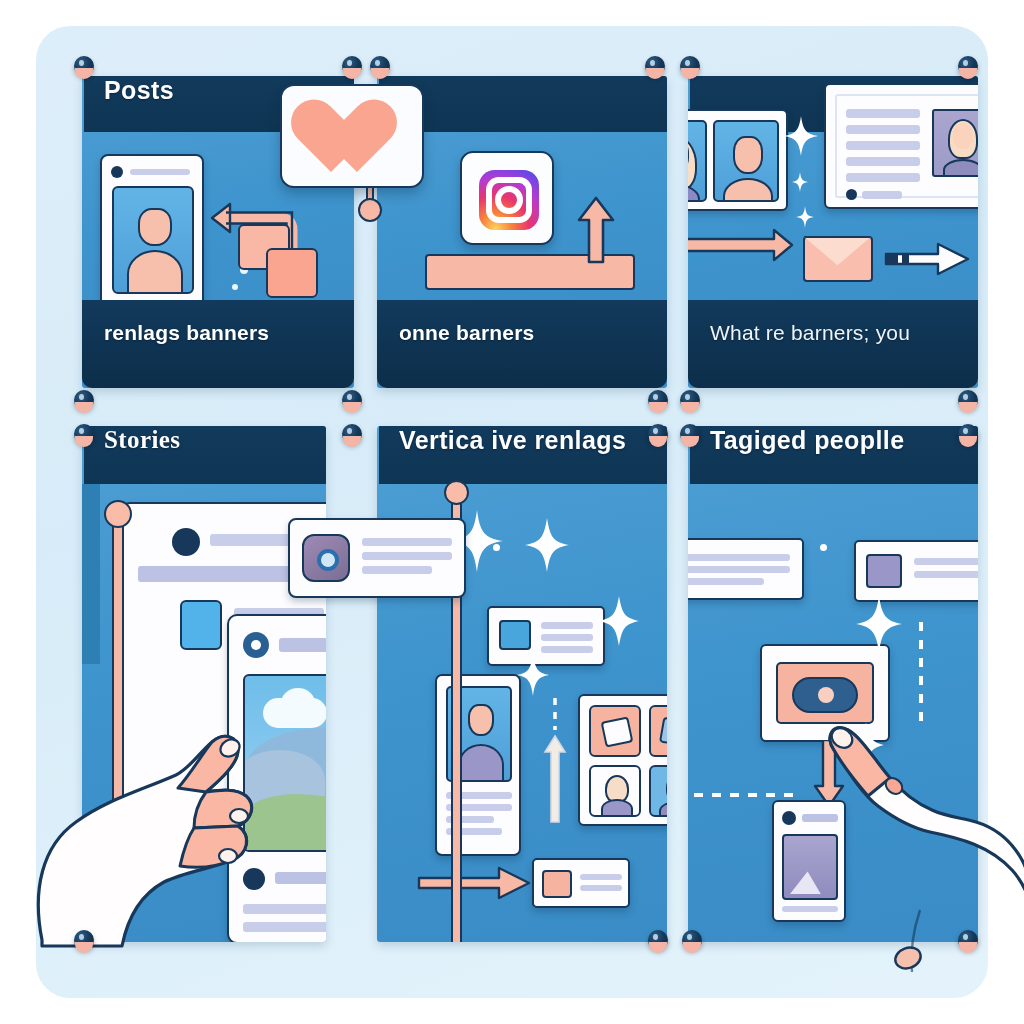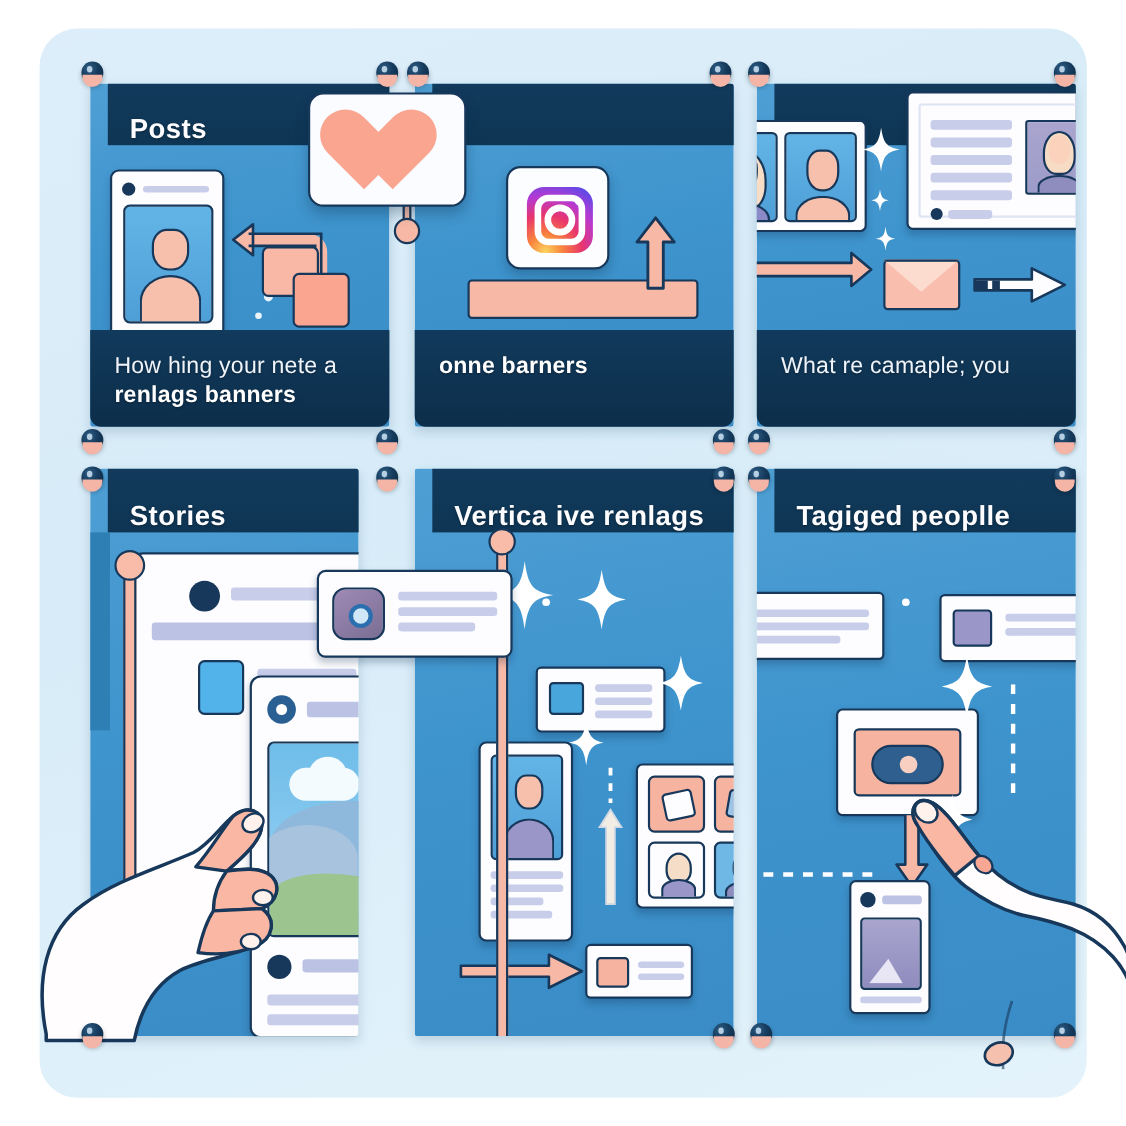--- a/index.html
+++ b/index.html
@@ -27,23 +27,23 @@
   }
 
   
   .panel {
     position: absolute;
     overflow: hidden;
     border-radius: 3px;
     box-shadow: 0 4px 10px rgba(20,60,100,.18);
   }
   .panel-head {
-    position: absolute; left: 16px; top: 0; width: 100%;
+    position: absolute; left: 2px; top: 0; width: 100%;
     background: linear-gradient(180deg,#123a5c 0%,#0e3553 100%);
-    display: flex; align-items: flex-end;
+    display: flex; align-items: flex-start;
   }
   .panel-title {
     color: #fdfdff;
     font-weight: 700;
     font-size: 25px;
     letter-spacing: .4px;
     padding-left: 20px;
     text-shadow: 0 1px 2px rgba(0,0,0,.35);
   }
   .panel-body {
@@ -227,21 +227,20 @@
       <path d="M20 25.5 L80.5 25.5 L80.5 58" fill="none" stroke="#17385a" stroke-width="2.4"></path>
     </svg>
     <div class="dot" style="left:158px; top:190px; width:8px; height:8px; background:#eaf4fb;"></div>
     <div class="dot" style="left:150px; top:208px; width:6px; height:6px; background:#eaf4fb;"></div>
 
     <div style="position:absolute; left:156px; top:148px; width:52px; height:46px; background:#f9b8a6; border:2.5px solid #17385a; border-radius:6px;"></div>
     <div style="position:absolute; left:184px; top:172px; width:52px; height:50px; background:#f9a58f; border:2.5px solid #17385a; border-radius:6px;"></div>
   </div>
 
   <div class="panel-caption" style="position:absolute; left:82px; top:300px; width:272px; height:88px;">
-    <div class="cap-line1">How hing your nete a</div>
     <div class="cap-line2">renlags banners</div>
   </div>
 
   <div class="panel" style="left:377px; top:76px; width:290px; height:312px;">
     <div class="panel-body" style="top:0; height:312px;"></div>
     <div class="panel-head" style="height:56px;"></div>
 
     <div class="ig-card" style="left:83px; top:75px; width:94px; height:94px;">
       <div class="ig-logo" style="left:17px; top:17px; width:60px; height:60px;">
         <div class="sq"></div>
@@ -311,31 +310,31 @@
       <div class="tline" style="left:36px; top:106px; width:40px; height:8px;"></div>
       <div style="position:absolute; left:106px; top:24px; width:58px; height:68px; background:linear-gradient(180deg,#a9a5cf 0%,#9d9bc8 100%); border:2px solid #17385a; border-radius:3px; overflow:hidden;">
         <div style="position:absolute; left:14px; top:8px; width:30px; height:40px; border-radius:50% 50% 40% 40%; background:#f6dcc4; border:2px solid #17385a;"></div>
         <div style="position:absolute; left:19px; top:12px; width:20px; height:26px; border-radius:45%; background:#fbd3bd;"></div>
         <div style="position:absolute; left:9px; top:48px; width:40px; height:22px; border-radius:50% 50% 0 0; background:#8f8cbe; border:2px solid #17385a; border-bottom:none;"></div>
       </div>
     </div>
   </div>
 
   <div class="panel-caption" style="position:absolute; left:688px; top:300px; width:290px; height:88px;">
-    <div class="cap-line1">What re camaple; you</div>
+    <div class="cap-line1">What re barners; you</div>
   </div>
 
   <div class="heart-card" style="left:280px; top:84px; width:144px; height:104px;">
     <div class="heart" style="left:29px; top:16px;"></div>
   </div>
 
   <div style="position:absolute; left:366px; top:186px; width:8px; height:26px; background:#f7b9a6; border-left:2.4px solid #17385a; border-right:2.4px solid #17385a;"></div>
   <div style="position:absolute; left:358px; top:198px; width:24px; height:24px; border-radius:50%; background:#f7b9a6; border:2.5px solid #17385a;"></div>
 
-  <div class="panel" style="left:82px; top:426px; width:244px; height:516px;">
+  <div class="panel" style="left:82px; top:426px; width:244px; height:516px;font-family:Liberation Serif, serif;">
     <div class="panel-body" style="top:0; height:516px;"></div>
     <div class="panel-head" style="height:58px;">
       <span class="panel-title">Stories</span>
     </div>
 
     <div class="card" style="left:38px; top:76px; width:226px; height:330px; border-radius:10px;">
       <div class="dot" style="left:50px; top:24px; width:28px; height:28px;"></div>
       <div class="tline" style="left:88px; top:30px; width:110px; height:12px;"></div>
       <div class="tline" style="left:16px; top:62px; width:190px; height:16px; background:#bcc2e3;"></div>
       <div class="thumb" style="left:58px; top:96px; width:42px; height:50px; background:#52b2ea; border-radius:6px;"></div>

